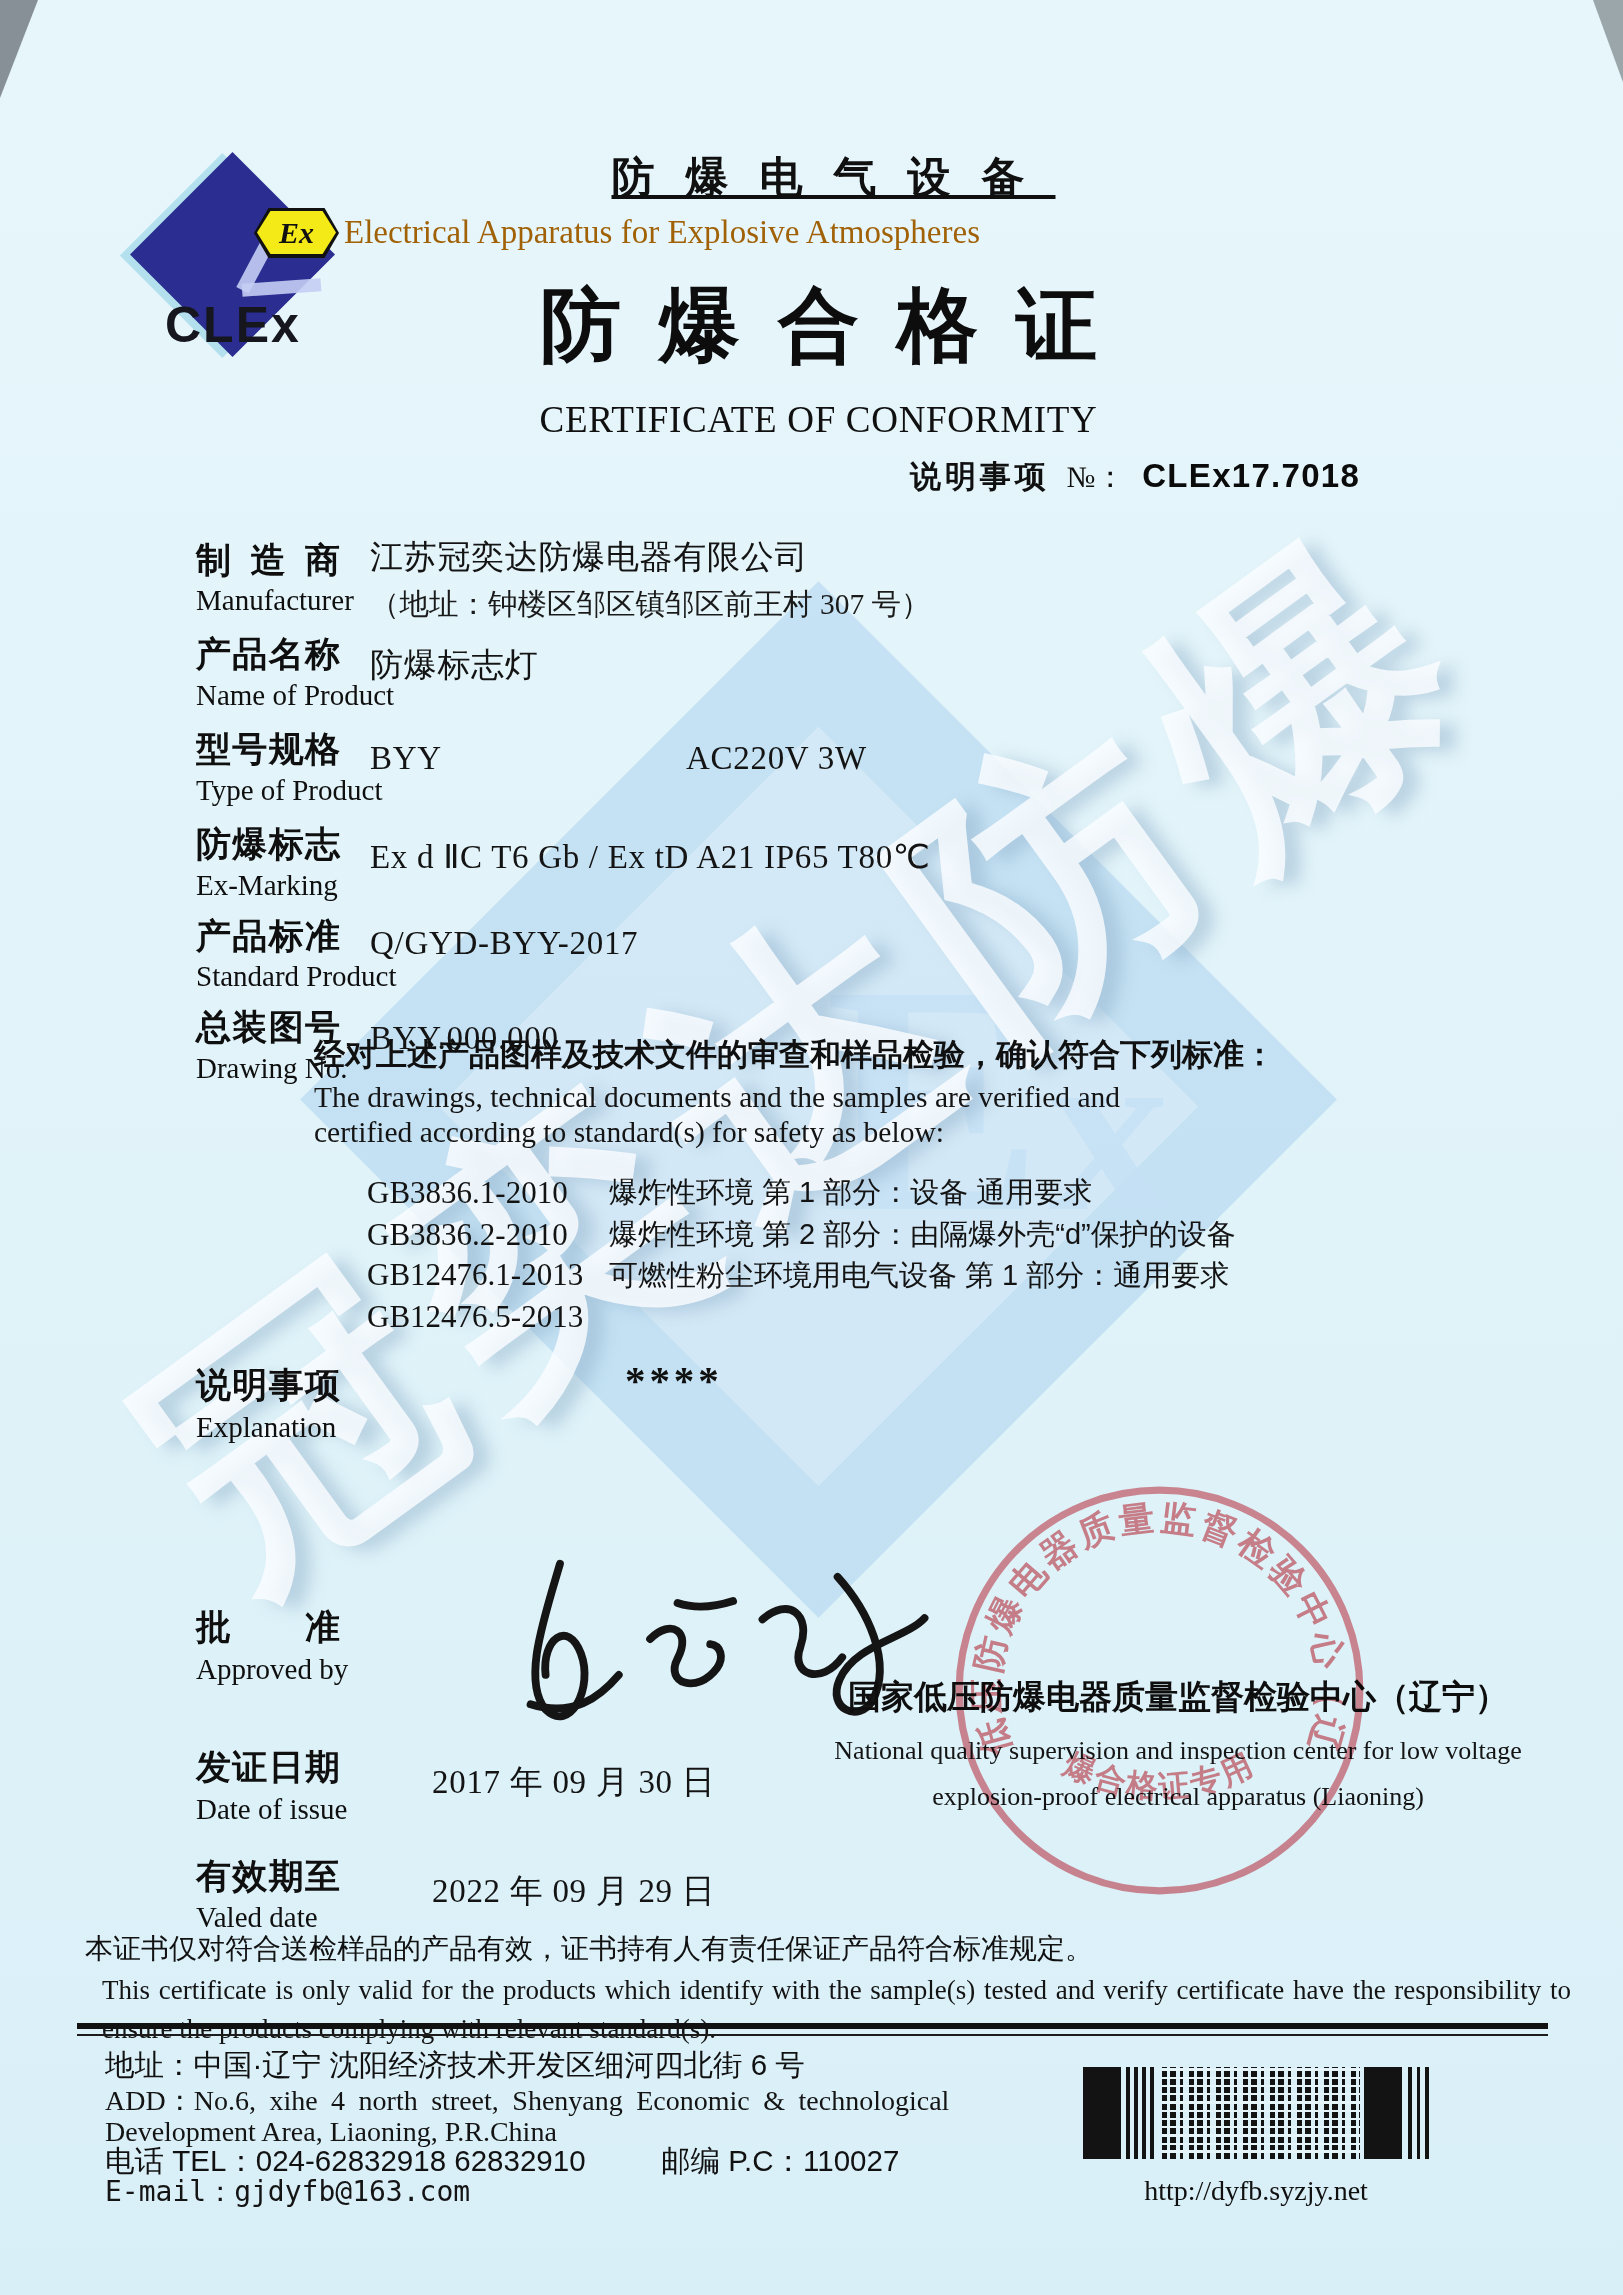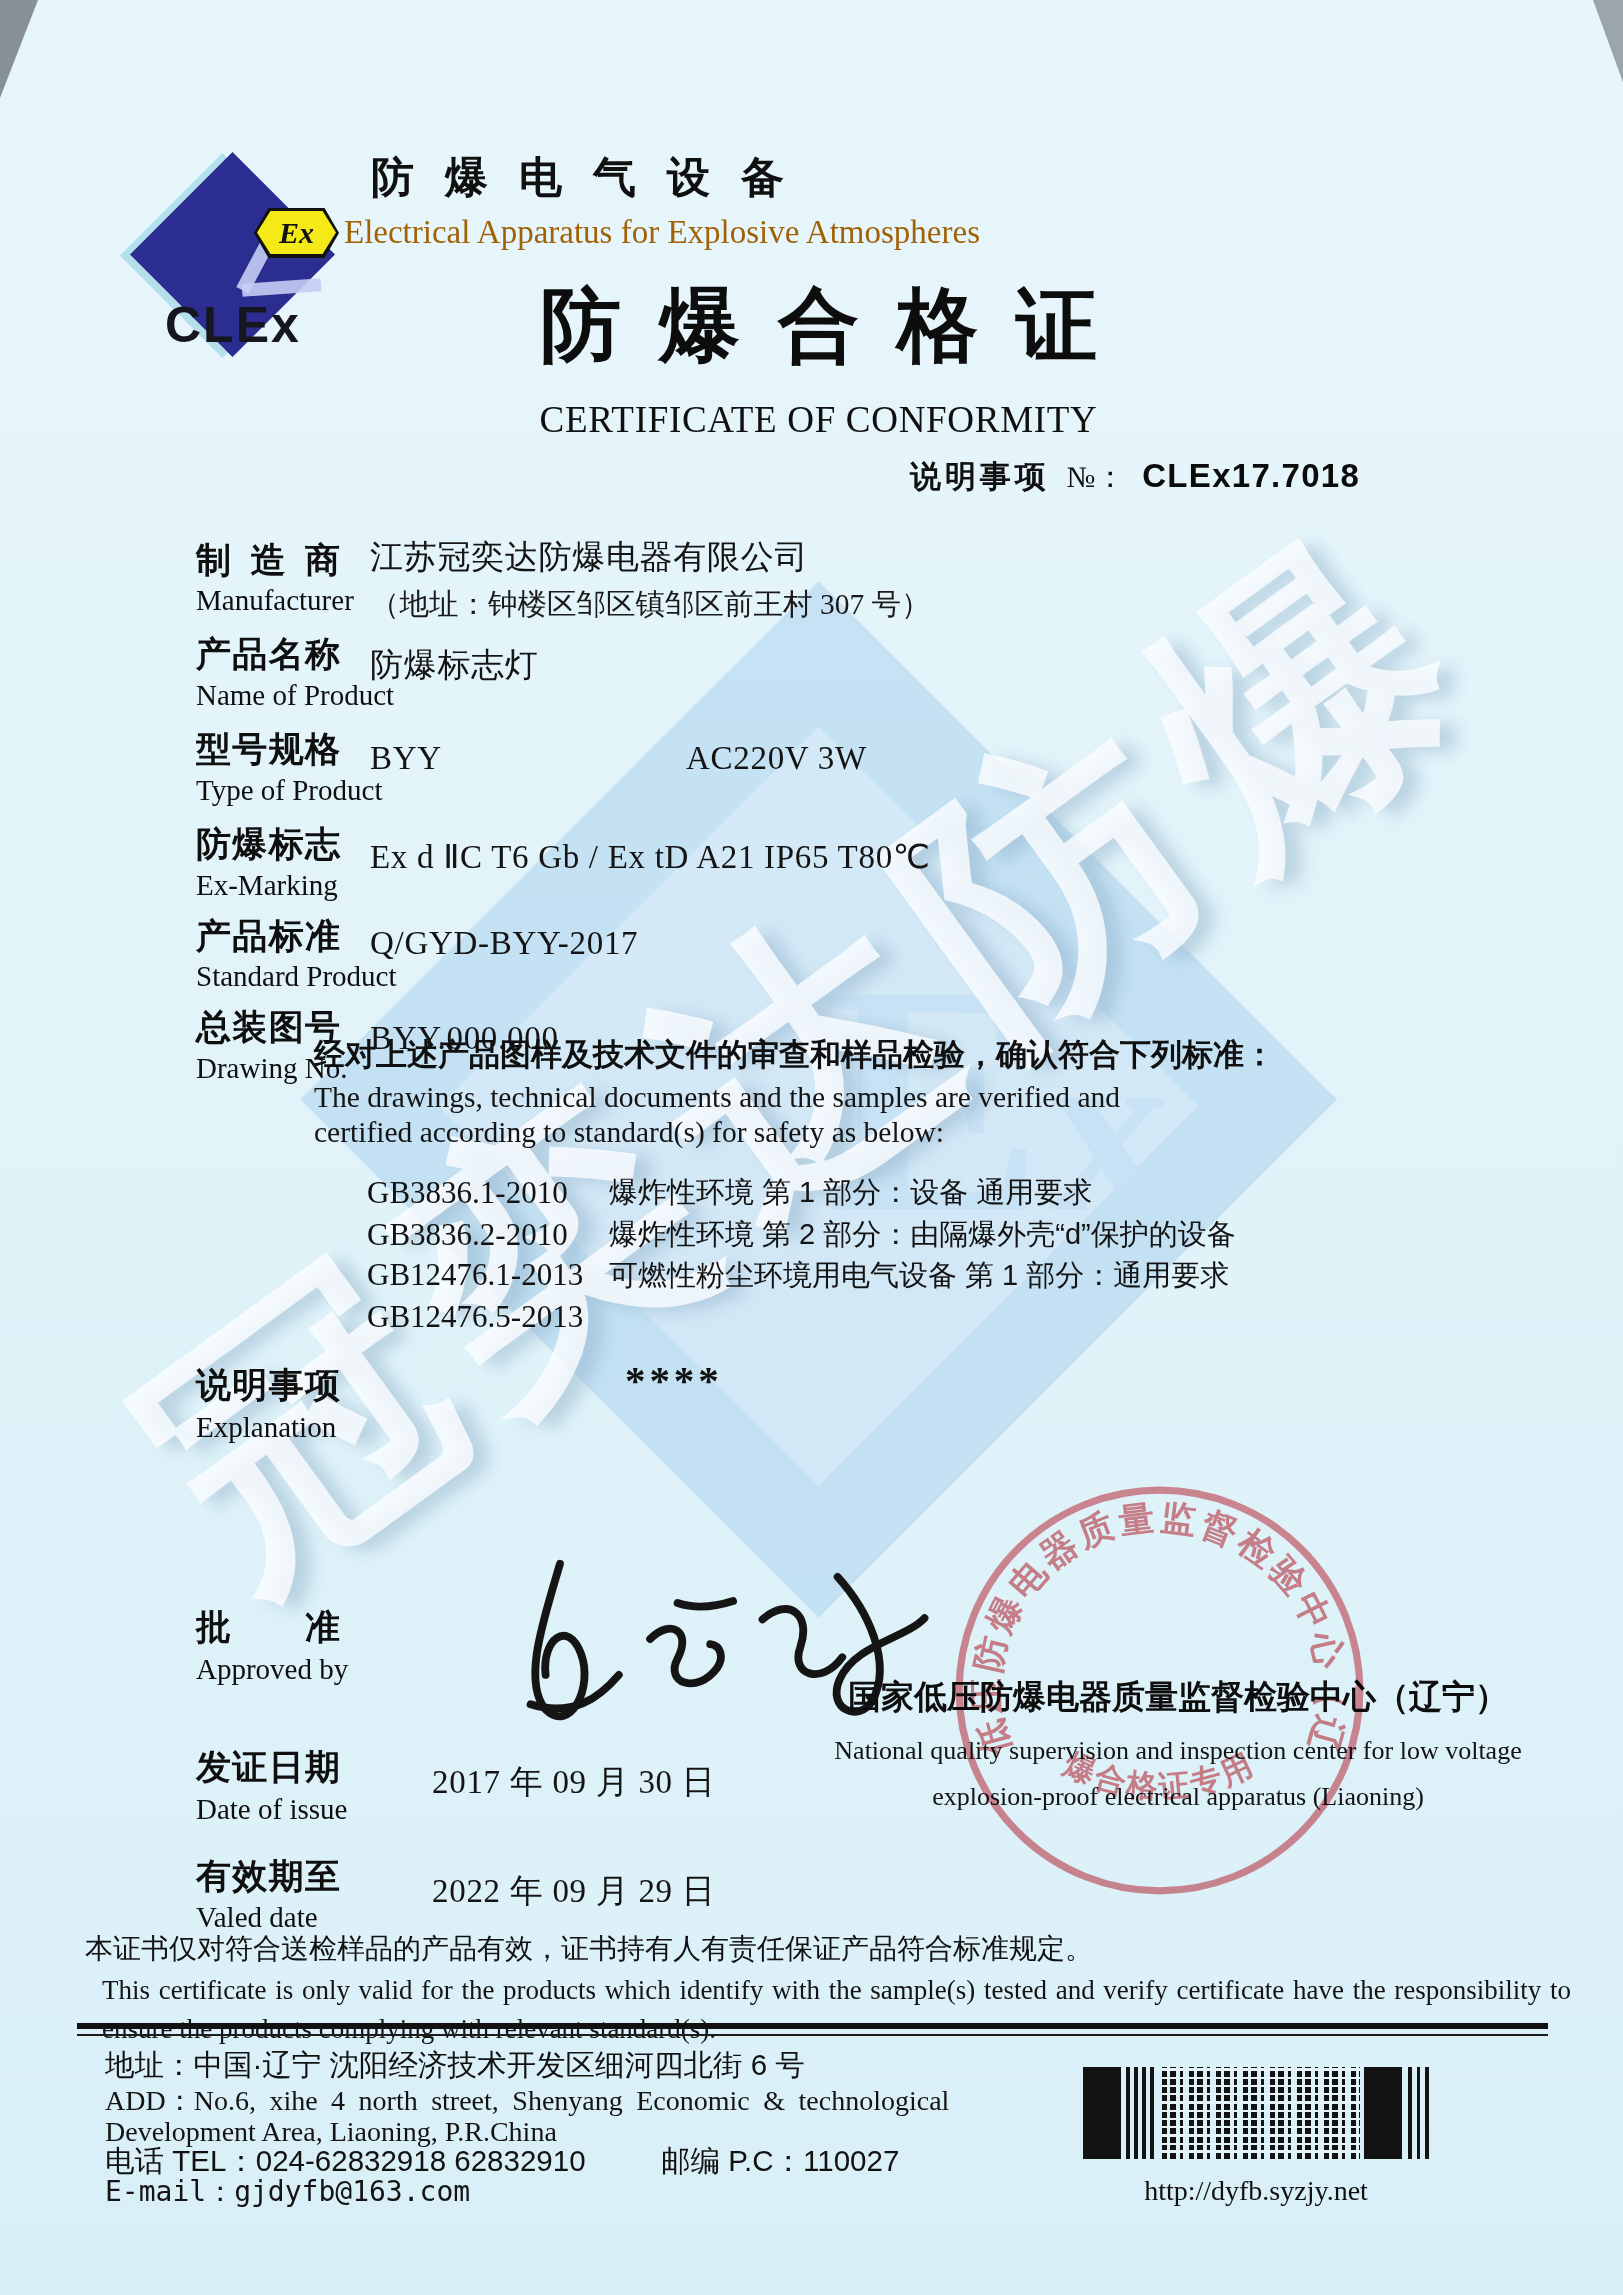--- a/index.html
+++ b/index.html
@@ -31,22 +31,22 @@
   .ls2{left:242px;top:281px;width:79px;height:13px;transform:rotate(-4deg);}
   .hex-outer{position:absolute;left:254px;top:208px;width:85px;height:50px;
       clip-path:polygon(0% 50%,17% 0%,83% 0%,100% 50%,83% 100%,17% 100%);background:#111;}
   .hex-inner{position:absolute;left:257px;top:211px;width:79px;height:43px;
       clip-path:polygon(0% 50%,17% 0%,83% 0%,100% 50%,83% 100%,17% 100%);background:#f4ea17;
       display:flex;align-items:center;justify-content:center;
       font:700 30px/1 "Liberation Serif",serif;color:#111;font-style:italic;}
   .clex-word{position:absolute;left:165px;top:300px;font:700 50px/1 "Liberation Sans",sans-serif;
       color:#16161f;letter-spacing:2px;}
   
-  .h-zh1{position:absolute;left:340px;top:156px;width:956px;
-      font:700 43px/1 "Liberation Sans",sans-serif;color:#101010;letter-spacing:31px;text-indent:31px;}
+  .h-zh1{position:absolute;left:340px;top:156px;width:956px;text-align:center;
+      font:700 43px/1 "Liberation Sans",sans-serif;color:#101010;letter-spacing:31px;text-indent:31px;text-decoration:underline;}
   .h-en1{position:absolute;left:344px;top:216px;width:956px;text-align:left;
       font:400 33px/1 "Liberation Serif",serif;color:#a16207;}
   .h-zh2{position:absolute;left:275px;top:285px;width:1087px;text-align:center;
       font:700 81px/1 "Liberation Sans",sans-serif;color:#0d0d0d;letter-spacing:38px;text-indent:38px;}
   .h-en2{position:absolute;left:275px;top:401px;width:1087px;text-align:center;
       font:400 37px/1 "Liberation Serif",serif;color:#101010;letter-spacing:0.7px;}
   .certno{position:absolute;left:910px;top:459px;display:flex;align-items:baseline;gap:17px;}
   .certno .cl{font:600 31px/1 "Liberation Sans",sans-serif;color:#101010;letter-spacing:3.9px;}
   .certno .cp{font:400 30px/1 "Liberation Serif",serif;color:#101010;}
   .certno .cn{font:700 33px/1 "Liberation Sans",sans-serif;color:#0b0b0b;letter-spacing:1.3px;}

